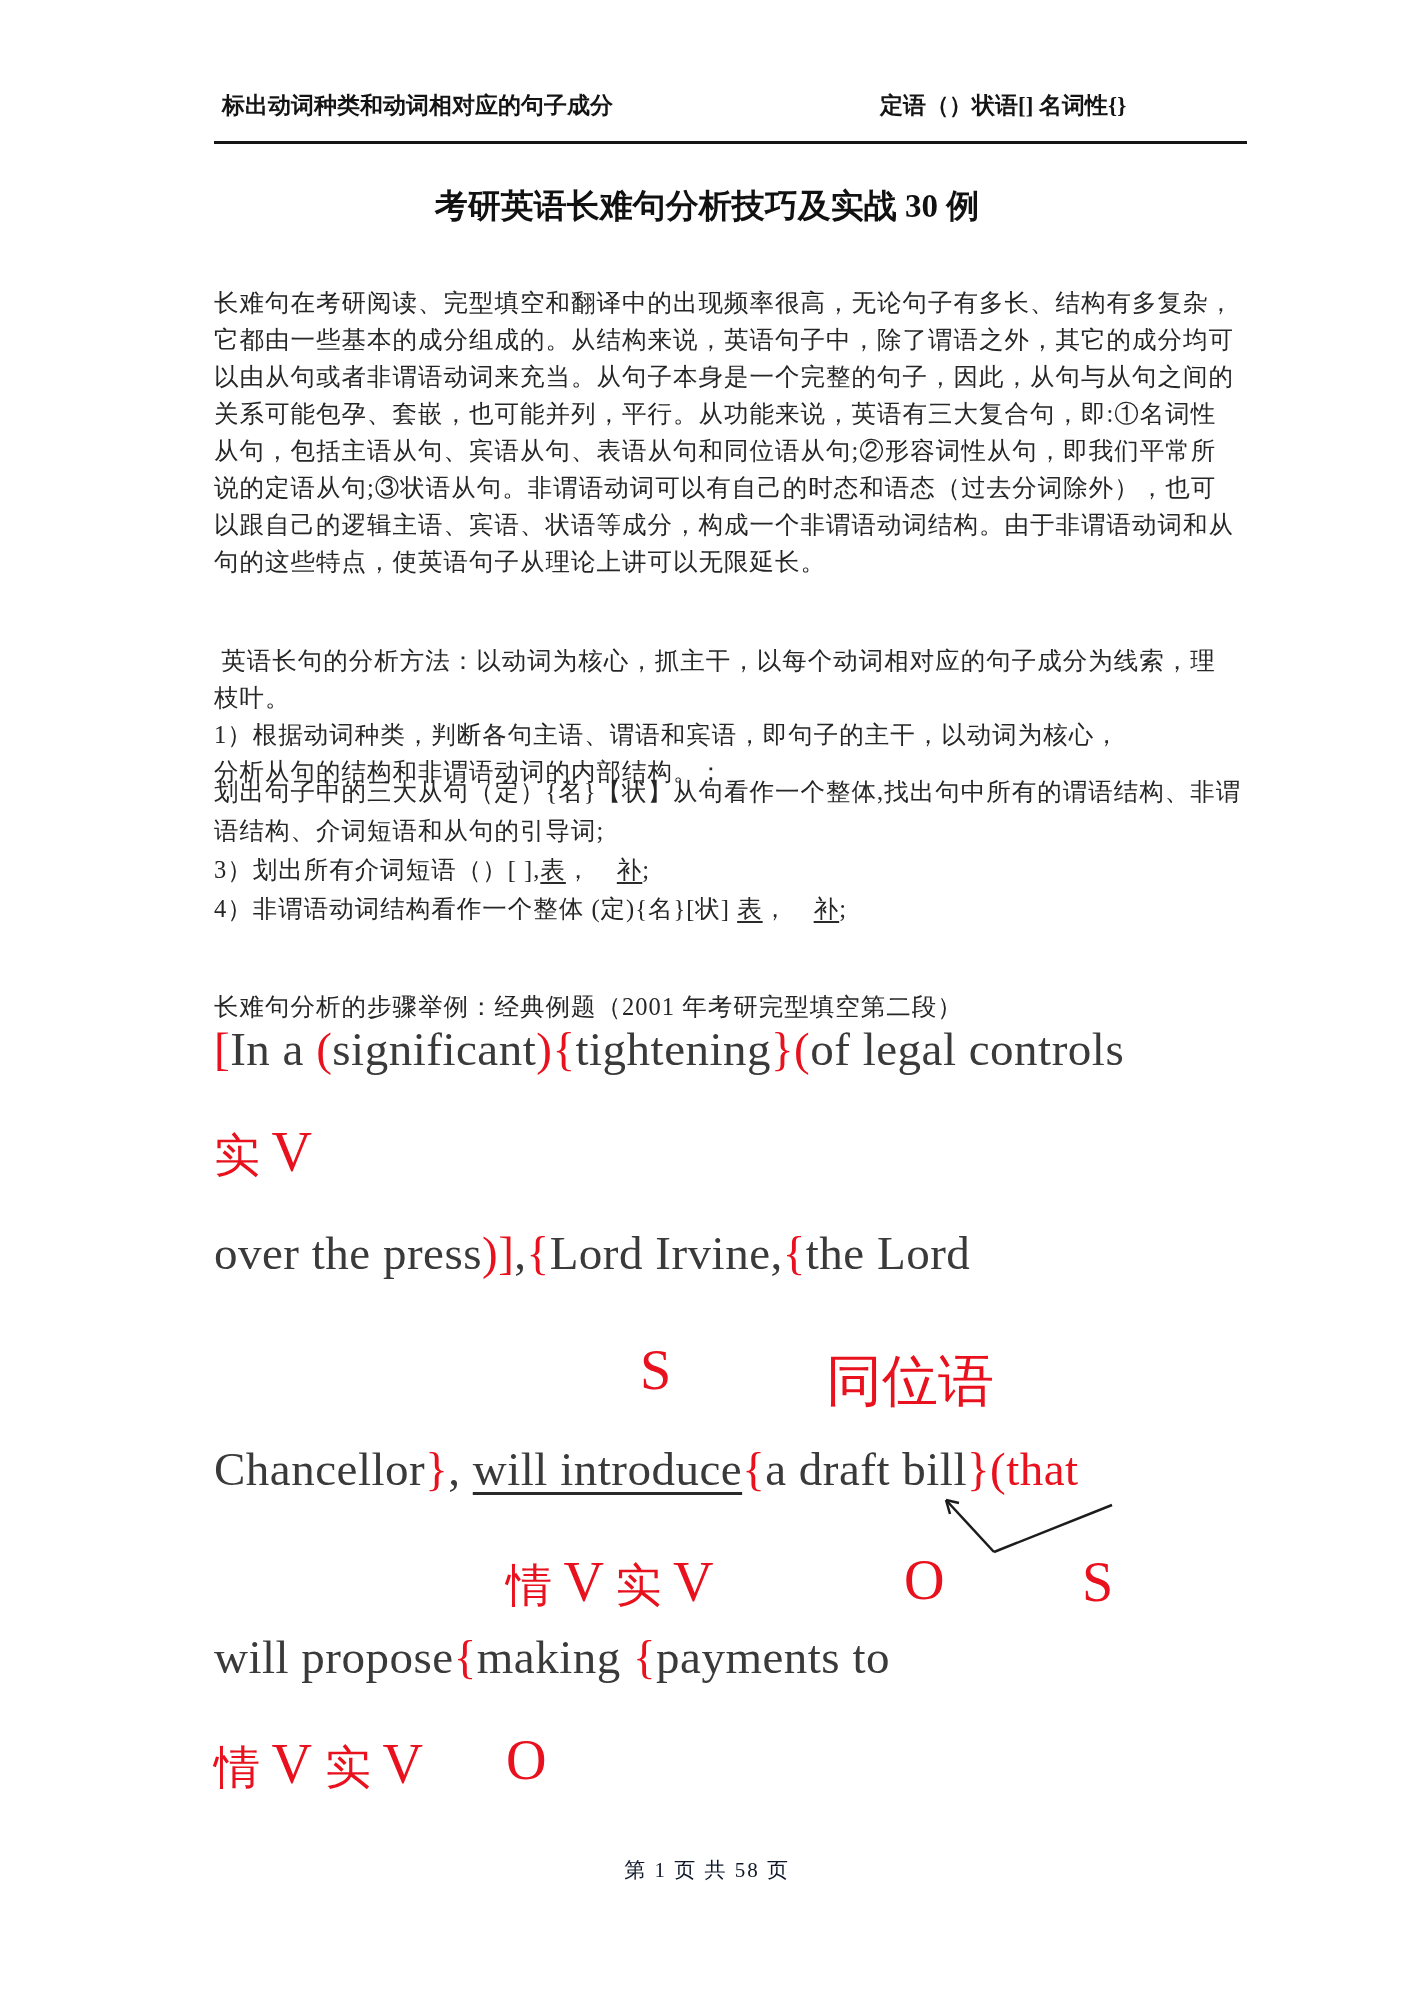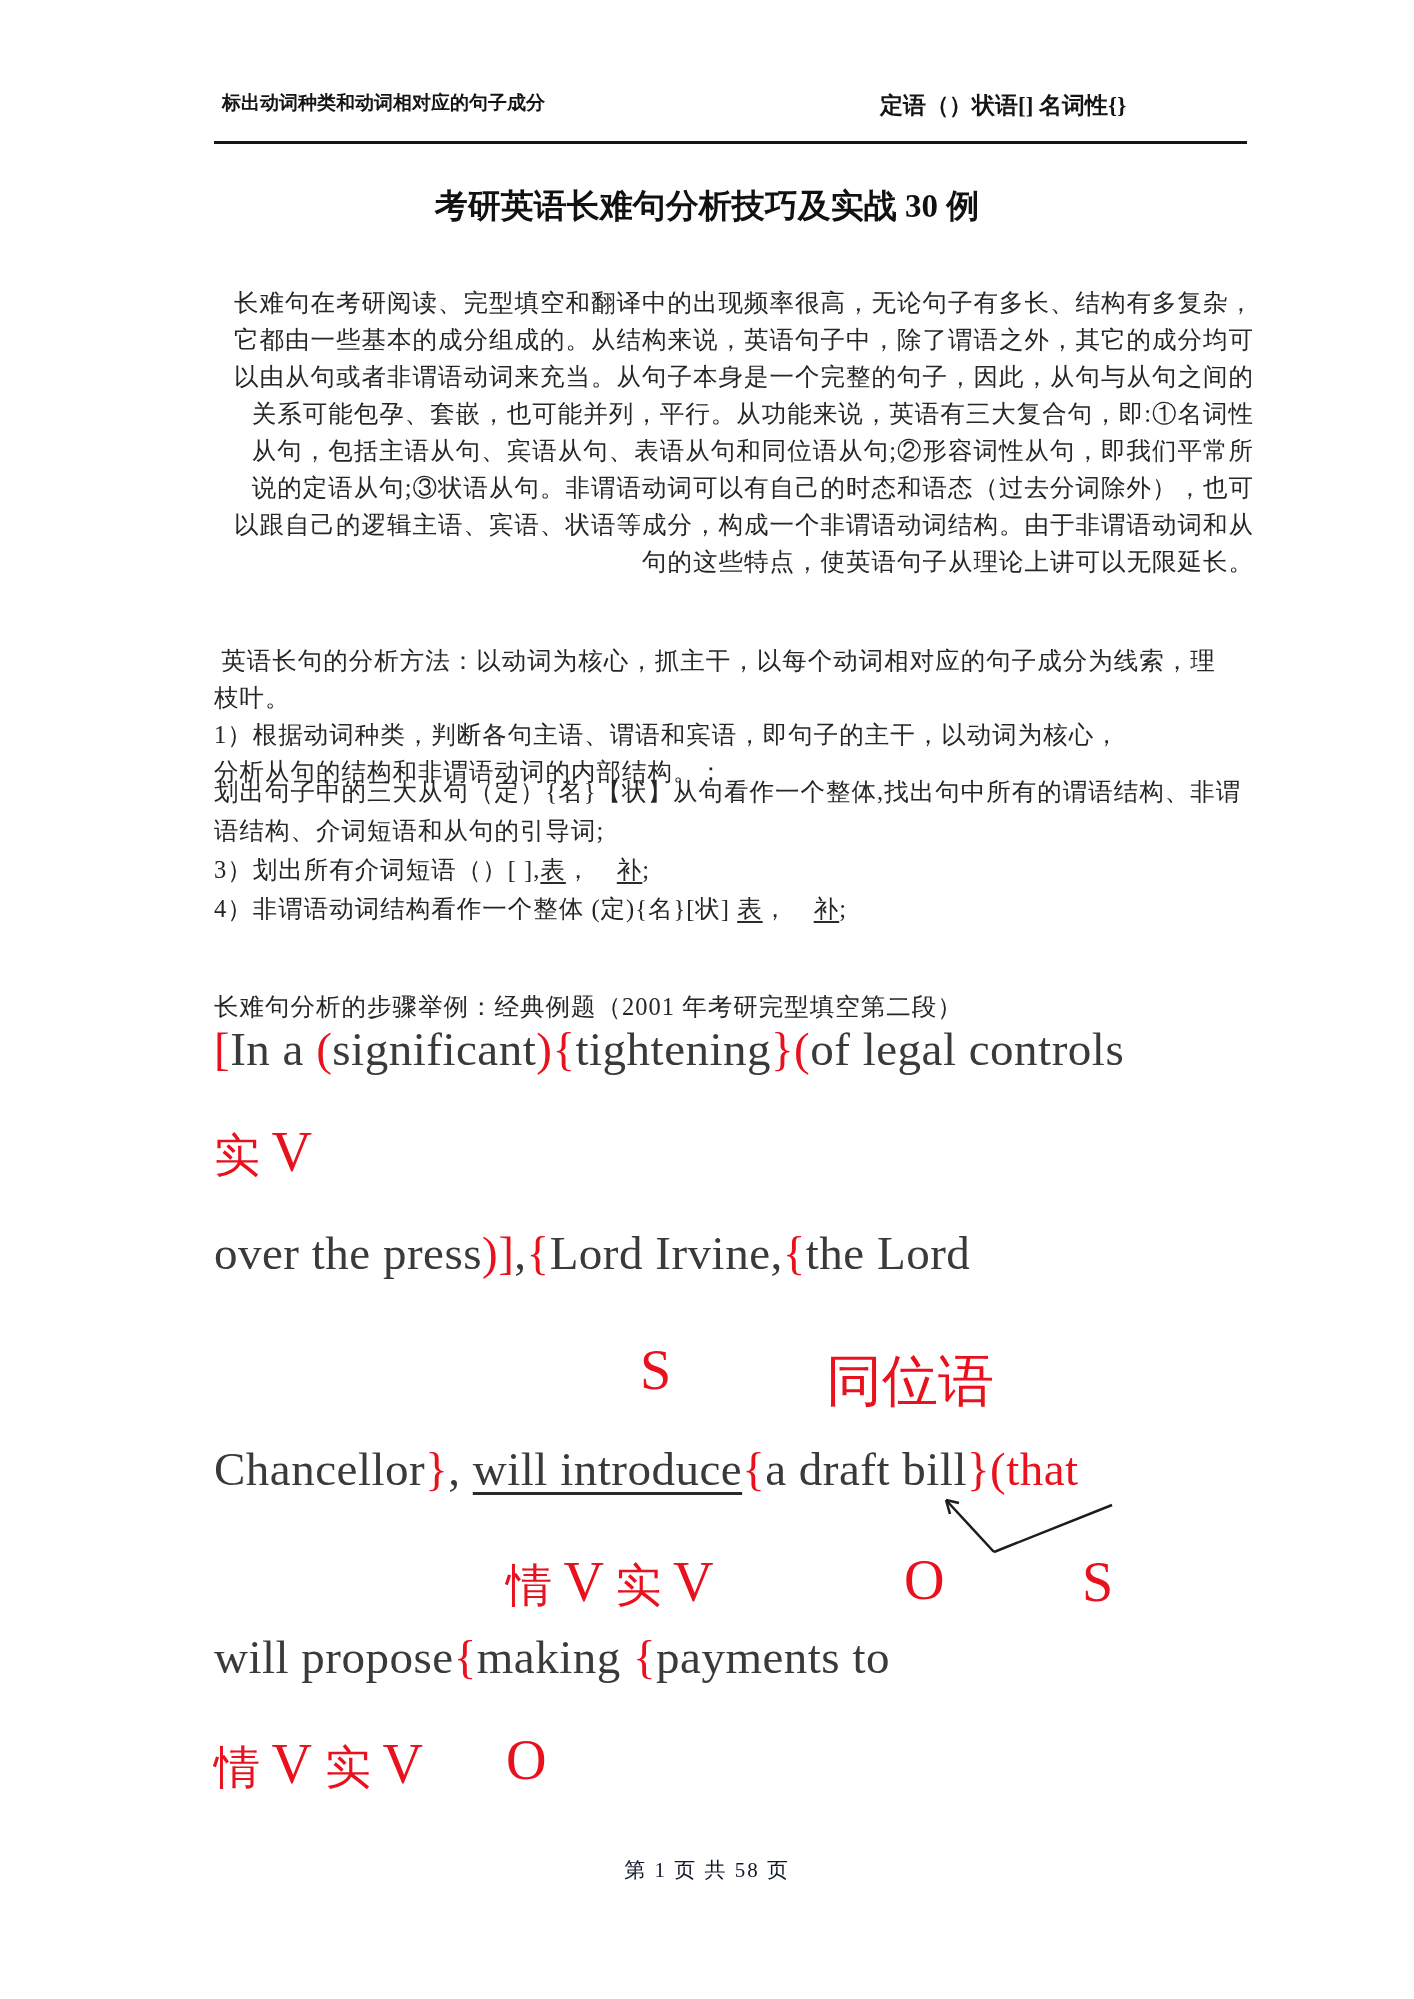--- a/index.html
+++ b/index.html
@@ -1,29 +1,29 @@
 <!DOCTYPE html>
 <html style="--red: #e8111d;"><head>
 <meta charset="utf-8">
 <style>
   html,body{margin:0;padding:0;background:#ffffff;}
   .page{
     position:relative;width:1414px;height:1999px;margin:0 auto;background:#ffffff;
     font-family:"Liberation Serif","DejaVu Serif",serif;color:#222;overflow:hidden;
   }
   
-  .hdr-left{position:absolute;left:222px;top:90px;font-size:19px;font-weight:bold;color:#141414;white-space:pre;}
+  .hdr-left{position:absolute;left:222px;top:90px;font-size:23px;font-weight:bold;color:#141414;white-space:pre;}
   .hdr-right{position:absolute;left:844px;top:90px;font-size:23px;font-weight:bold;color:#141414;white-space:pre;margin-left:36px;}
   .hdr-rule{position:absolute;left:214px;top:141px;width:1033px;border-top:3px solid #161616;}
   
   .title{position:absolute;left:0;top:184px;width:1414px;text-align:center;font-size:33px;font-weight:bold;color:#111;}
   
   .para{position:absolute;left:214px;width:1040px;font-size:24.5px;color:#262626;letter-spacing:1px;}
   .para .ln{height:37px;line-height:37px;white-space:pre;}
-  .p-intro{top:284px;text-align:right;}
+  .p-intro{top:284px;}
   .p-method{top:642px;}
   .p-steps{top:772px;}
   .p-steps .ln{height:39px;line-height:39px;}
   .caption{position:absolute;left:214px;top:942px;font-size:24.5px;color:#262626;letter-spacing:1px;white-space:pre;margin-top:48px;}
   
   .big{position:absolute;left:214px;font-size:47px;color:#3a3a3a;white-space:pre;letter-spacing:0.5px;}
   .big1{top:1022px;} .big2{top:1226px;} .big3{top:1442px;} .big4{top:1630px;}
   
   .ann{position:absolute;font-size:46px;color:var(--red,#e8111d);white-space:pre;}
   .a-shiv{left:214px;top:1120px;}

